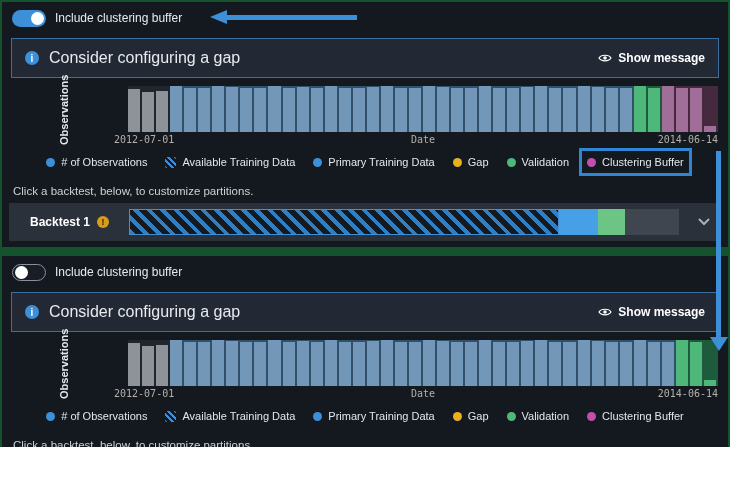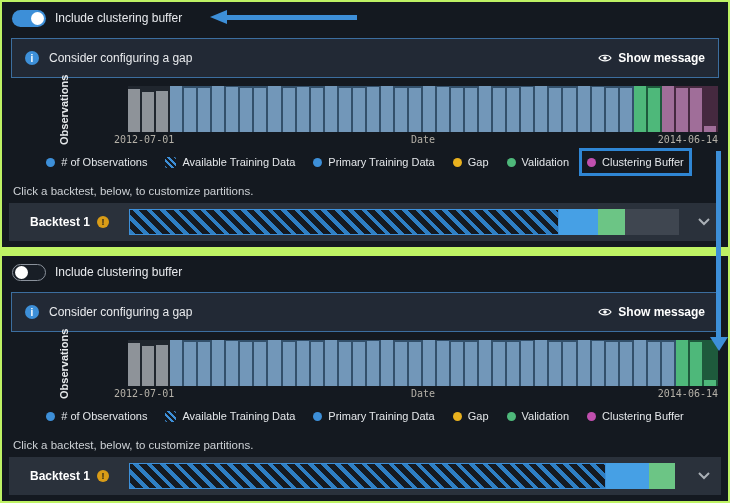--- a/index.html
+++ b/index.html
@@ -1,37 +1,37 @@
 <!DOCTYPE html>
 <html><head>
 <meta charset="utf-8">
 <style>
   html,body{margin:0;padding:0;}
   body{font-family:"Liberation Sans",sans-serif;background:#ffffff;}
-  .page{position:relative;width:730px;height:503px;background:#bef264;overflow:hidden;}
+  .page{position:relative;width:730px;height:447px;background:#14532d;overflow:hidden;}
   .panel{position:absolute;left:2px;width:726px;height:245px;background:#141920;}
   .panel.top{top:2px;}
   .panel.bottom{top:256px;}
 
   
   .toggle-row{position:absolute;top:7px;left:10px;display:flex;align-items:center;gap:9px;height:18px;}
   .toggle{width:34px;height:17px;border-radius:9px;position:relative;box-sizing:border-box;}
   .toggle.on{background:#3d8fd8;}
   .toggle.off{background:#181e26;border:1px solid #8a919b;}
   .knob{position:absolute;top:2px;width:13px;height:13px;border-radius:50%;background:#ffffff;}
   .toggle.on .knob{right:2px;}
   .toggle.off .knob{left:2px;top:1px;}
   .toggle-label{font-size:12px;color:#e8eaed;}
 
   
   .banner{position:absolute;top:36px;left:9px;right:9px;height:40px;background:#222935;
           border:1px solid #3c6e9f;box-sizing:border-box;display:flex;align-items:center;padding:0 13px;}
   .info-icon{width:14px;height:14px;border-radius:50%;background:#3d8fd8;color:#fff;font-size:10px;
              font-weight:bold;display:inline-flex;align-items:center;justify-content:center;margin-right:10px;flex:none;}
-  .banner-text{font-size:12px;color:#e8eaed;flex:1;}
+  .banner-text{font-size:16px;color:#e8eaed;flex:1;}
   .banner-action{display:inline-flex;align-items:center;gap:6px;font-size:12px;font-weight:bold;color:#ffffff;cursor:pointer;}
 
   
   .chart{position:absolute;top:84px;left:0;right:0;height:64px;}
   .ylabel{position:absolute;left:56px;top:0px;height:48px;display:flex;align-items:center;justify-content:center;
           writing-mode:vertical-rl;transform:rotate(180deg);font-size:11px;font-weight:bold;color:#e6e9eb;}
   .plot{position:absolute;left:126px;width:590px;top:0;height:46px;background:#20262e;}
   .bars{display:flex;height:100%;}
   .slot{flex:1;position:relative;}
   .bar{position:absolute;bottom:0;left:0;right:2px;}

